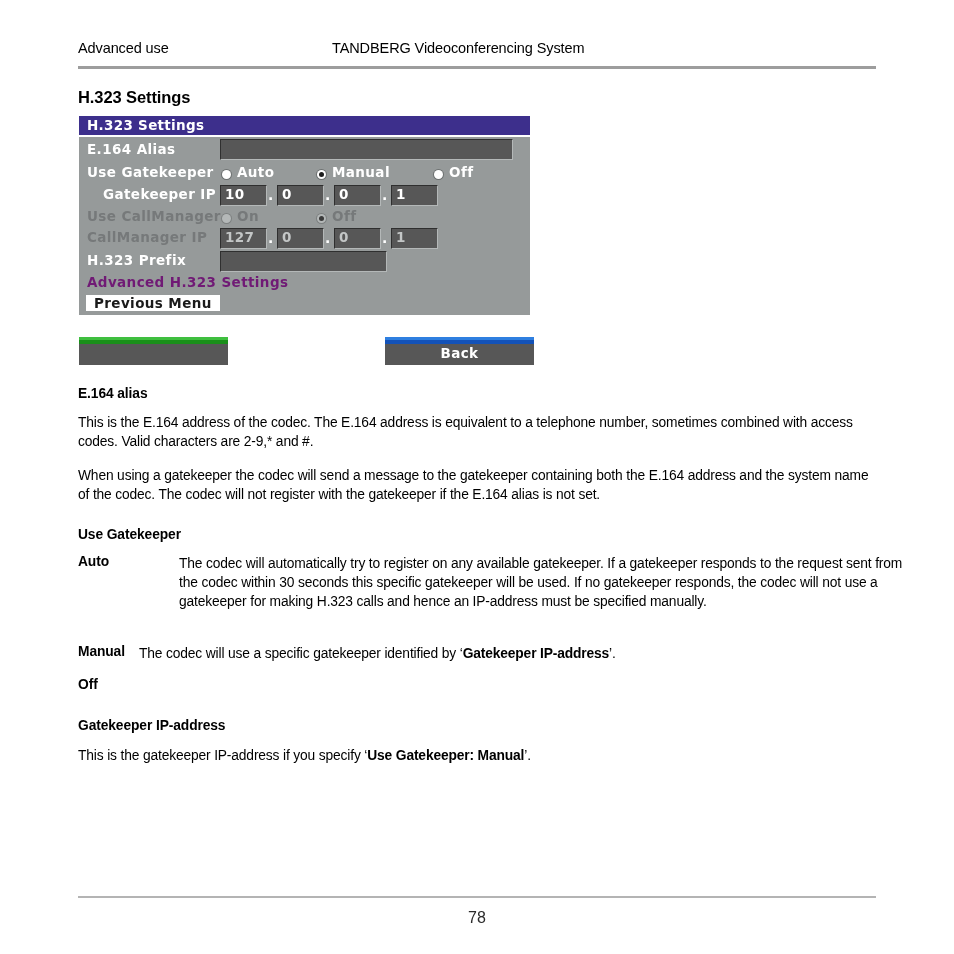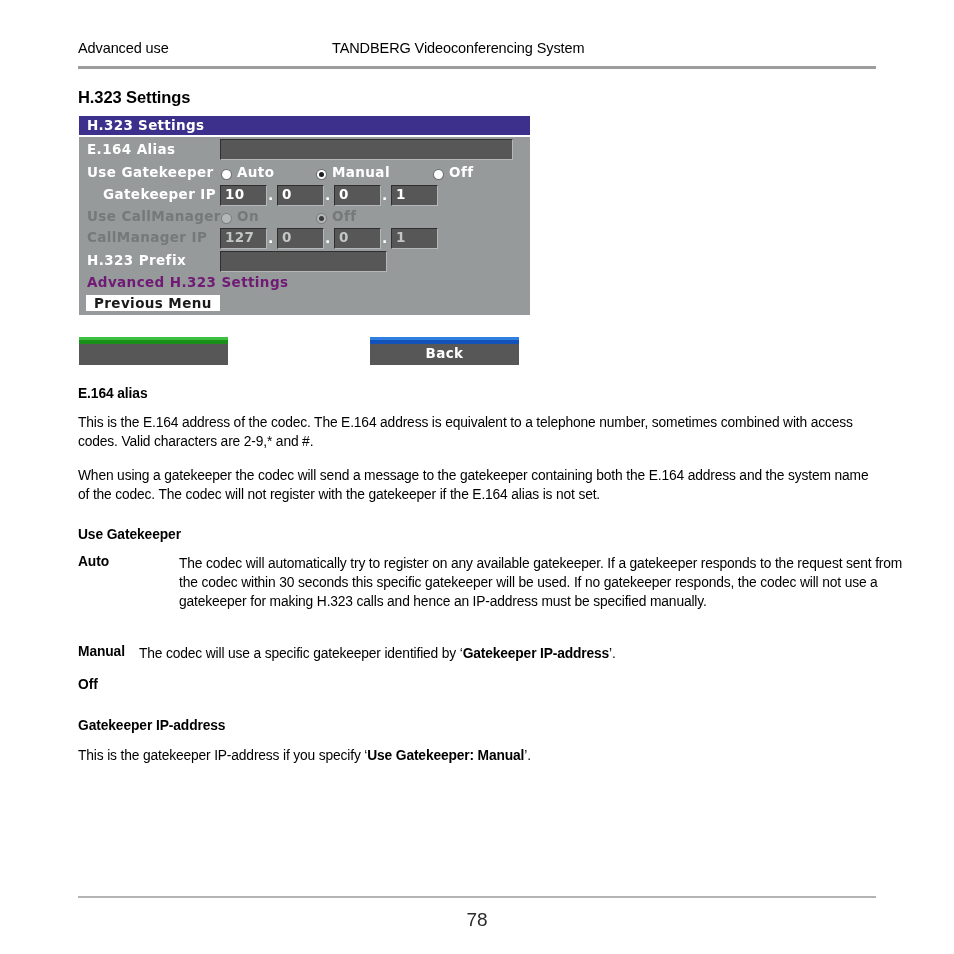--- a/index.html
+++ b/index.html
@@ -264,21 +264,21 @@
     width: 798px;
     height: 2px;
     background: #b4b4b4;
   }
   .page-number {
     position: absolute;
     left: 0;
     top: 909px;
     width: 954px;
     text-align: center;
-    font-size: 19px;
+    font-size: 16px;
     color: #2b2b2b;
   }
 </style>
 </head>
 <body>
 
 <div class="page">
 
   <div class="header-row">
     <div class="header-left">Advanced use</div>
@@ -356,21 +356,21 @@
     <div class="ui-menu-item highlight" style="left:7px; top:179px;">Previous Menu</div>
   </div>
 
   <div class="softkeys">
     <div class="softkey" style="left:0px; width:149px;">
       <div class="cap" style="background:#1a8f1a;">
         <div class="cap-hi" style="background:#3fbf3f;"></div>
       </div>
       <div class="lbl"></div>
     </div>
-    <div class="softkey" style="left:291px; width:149px;">
+    <div class="softkey" style="left:306px; width:149px;">
       <div class="cap" style="background:#1352b8;">
         <div class="cap-hi" style="background:#2f7fe0;"></div>
       </div>
       <div class="lbl">Back</div>
     </div>
   </div>
 
   <div class="sub-head" style="top:386px;">E.164 alias</div>
   <div class="para" style="top:413px;">This is the E.164 address of the codec. The E.164 address is equivalent to a telephone number, sometimes combined with access codes. Valid characters are 2-9,* and #.</div>
   <div class="para" style="top:466px;">When using a gatekeeper the codec will send a message to the gatekeeper containing both the E.164 address and the system name of the codec. The codec will not register with the gatekeeper if the E.164 alias is not set.</div>

